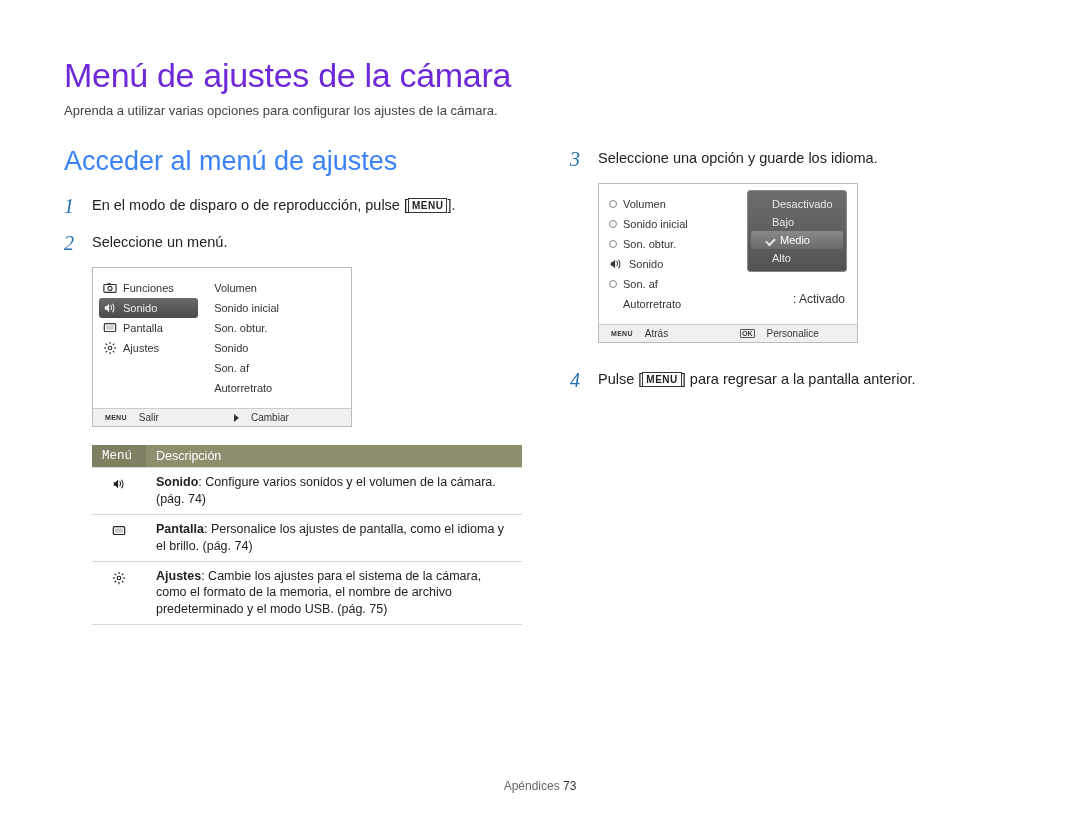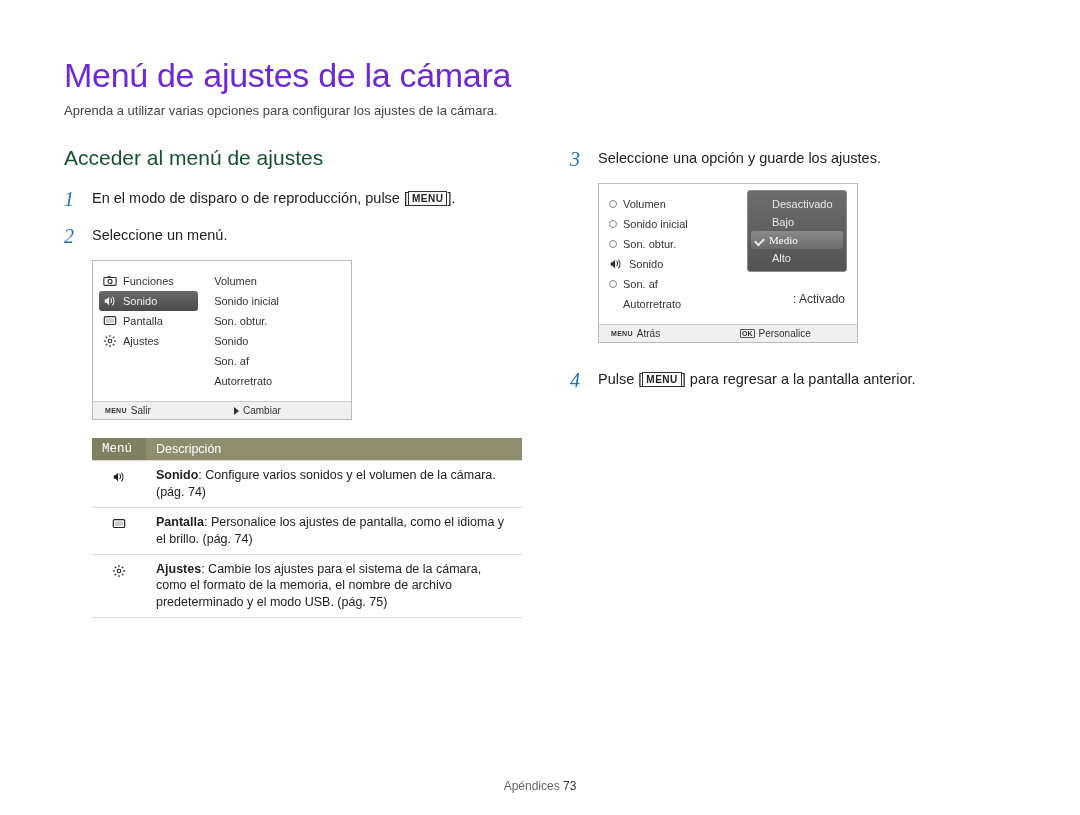--- a/index.html
+++ b/index.html
@@ -2,44 +2,44 @@
 <html><head>
 <meta charset="utf-8">
 <style>
   * { box-sizing: border-box; margin: 0; padding: 0; }
   html, body { width: 1080px; height: 815px; font-family: Arial, Helvetica, sans-serif; background: #fff; color: #222; }
   .page { padding: 56px 64px 30px 64px; position: relative; height: 100%; }
   .title { color: #6d28d9; font-size: 34px; font-weight: 400; letter-spacing: -0.3px; }
   .subtitle { font-size: 13px; color: #444; margin-top: 8px; }
   .cols { display: flex; gap: 48px; margin-top: 28px; }
   .col { flex: 1 1 50%; }
-  .section-h { color: #14532d; font-size: 21px; font-weight: 400; margin-bottom: 16px; }
+  .section-h { color: #3b82f6; font-size: 27px; font-weight: 400; margin-bottom: 16px; }
   .step { display: flex; gap: 10px; margin-bottom: 10px; font-size: 14.5px; line-height: 1.35; }
   .step-num { color: #1f6fb2; font-style: italic; font-size: 20px; font-family: Georgia, 'Times New Roman', serif; min-width: 18px; }
   .step-body { flex: 1; padding-top: 3px; }
   .btnbox { display: inline-block; border: 1px solid #333; padding: 0 3px; font-size: 10px; font-weight: bold; letter-spacing: 0.5px; line-height: 13px; vertical-align: 1px; font-family: Arial, sans-serif; }
 
   
   .lcd { width: 260px; border: 1px solid #bbb; margin: 10px 0 0 28px; font-size: 11px; color: #333; }
   .lcd-body { display: flex; }
   .lcd-left { width: 110px; padding: 10px 0 10px 10px; }
   .lcd-right { width: 150px; padding: 10px 0 10px 12px; position: relative; }
   .lcd-item { display: flex; align-items: center; height: 20px; gap: 6px; text-align: center; }
   .lcd-item.sel { background: linear-gradient(#6a6a6a,#4a4a4a); color: #eee; border-radius: 3px; margin-left:-4px; padding-left:4px; margin-right:4px; }
   .lcd-icon { width: 14px; height: 14px; display:inline-flex; align-items:center; justify-content:center; }
   .lcd-foot { display:flex; background:#f0f0f0; border-top:1px solid #ccc; font-size:10px; height:18px; }
-  .lcd-foot > div { flex:1; display:flex; align-items:center; gap:4px; padding-left:12px; }
+  .lcd-foot > div { flex:1; display:flex; align-items:center; gap:12px; padding-left:12px; }
   .lcd-menu-label { font-size:7px; font-weight:bold; letter-spacing:0.3px; }
   .lcd-ok-label { font-size:7px; font-weight:bold; border:1px solid #555; padding:0 1px; border-radius:1px; }
   .tri { display:inline-block; width:0; height:0; border-top:4px solid transparent; border-bottom:4px solid transparent; border-left:5px solid #333; }
 
   
   .lcd2-popup { position:absolute; right:10px; top:6px; width:100px; background:linear-gradient(#6d6d6d,#535353); border:1px solid #888; border-radius:3px; color:#e8e8e8; padding:4px 0; }
   .lcd2-popup .opt { padding:2px 10px; font-size:11px; display:flex; align-items:center; gap:5px; height:18px; }
-  .lcd2-popup .opt.sel { background:linear-gradient(#8a8a8a,#6a6a6a); color:#fff; border-radius:3px; margin:0 3px; padding-left:4px;font-family:Liberation Serif, serif; }
+  .lcd2-popup .opt.sel { background:linear-gradient(#8a8a8a,#6a6a6a); color:#fff; border-radius:3px; margin:0 3px; padding-left:15px; }
   .check { display:inline-block; width:9px; height:9px; position:relative; }
   .check::after { content:""; position:absolute; left:0; top:2px; width:7px; height:4px; border-left:2px solid #e8e8e8; border-bottom:2px solid #e8e8e8; transform:rotate(-45deg); }
 
   
   .desc-tbl { width: 430px; margin: 18px 0 0 28px; font-size: 12.5px; border-collapse: collapse; }
   .desc-tbl th { background:#8e8e6f; color:#fff; font-weight:normal; text-align:left; padding:4px 10px; font-size:12.5px; }
   .desc-tbl th.first { width:54px; background:#7f7f62;font-family:Liberation Mono, monospace; }
   .desc-tbl td { padding:6px 10px; vertical-align:top; border-top:1px solid #d8d8d8; line-height:1.35; }
   .desc-tbl td.icon { text-align:center; width:54px; }
   .desc-tbl tr:last-child td { border-bottom:1px solid #d8d8d8; }
@@ -190,21 +190,21 @@
                 </span></td>
               <td><b>Ajustes</b><span>: Cambie los ajustes para el sistema de la cámara, como el formato de la memoria, el nombre de archivo predeterminado y el modo USB. (pág. 75)</span></td>
             </tr>
           </tbody>
       </table>
     </div>
 
     <div class="col">
       <div class="step">
         <div class="step-num">3</div>
-        <div class="step-body">Seleccione una opción y guarde los ajustes.</div>
+        <div class="step-body">Seleccione una opción y guarde los idioma.</div>
       </div>
 
       <div class="lcd">
         <div class="lcd-body">
           <div class="lcd-left" style="width:auto; flex:1;" id="lcd2-left">
               <div class="lcd-item">
                 <span style="width:8px;height:8px;border:1px solid #888;border-radius:50%;display:inline-block;"></span>
                 <span>Volumen</span>
               </div>
               <div class="lcd-item">

